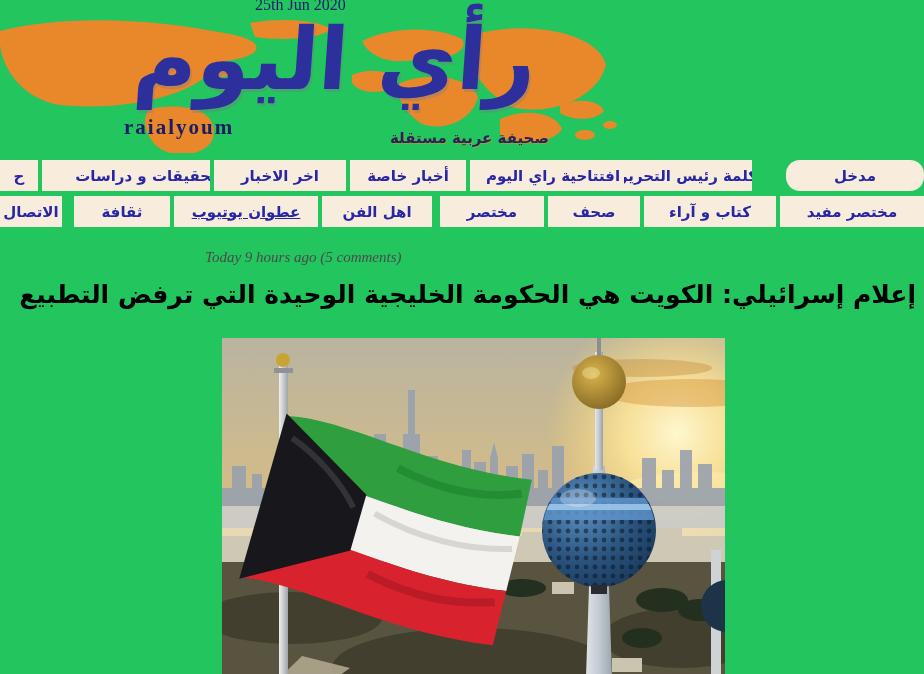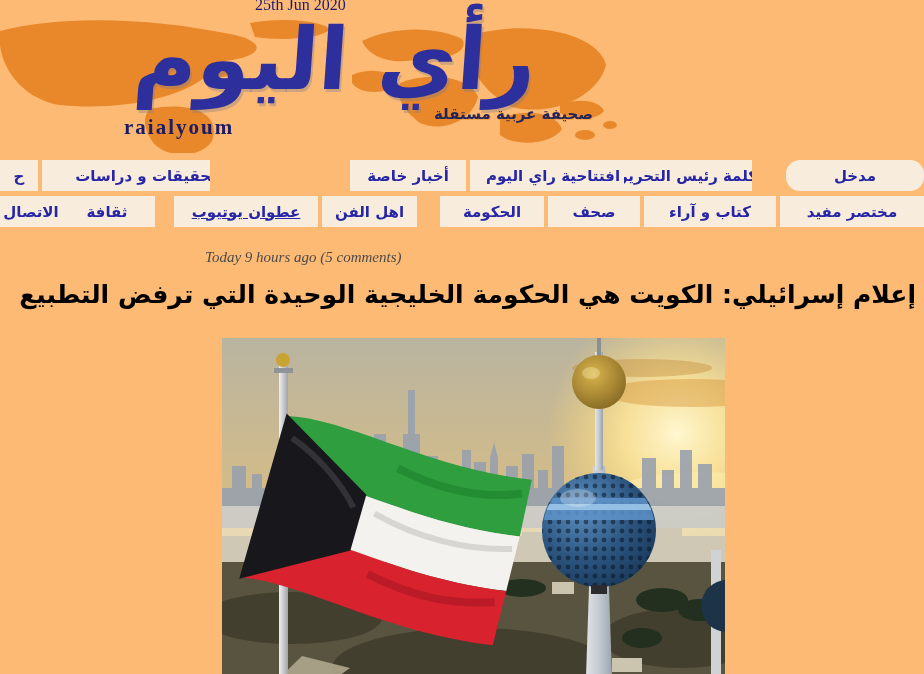--- a/index.html
+++ b/index.html
@@ -1,19 +1,19 @@
 <!DOCTYPE html>
 <html lang="ar"><head>
 <meta charset="utf-8">
 <style>
   * { margin:0; padding:0; box-sizing:border-box; }
   html,body { background:#ffffff; }
   .page {
     position:relative; width:924px; height:674px; overflow:hidden;
-    background:#fdba74; font-family:"DejaVu Sans", sans-serif;
+    background:#22c55e; font-family:"DejaVu Sans", sans-serif;
   }
   
   .top-date {
     position:absolute; left:255px; top:-4px;
     font-family:"Liberation Serif", serif;
     font-size:16px; color:#1b1b6e; white-space:nowrap;
   }
   
   .banner { position:absolute; left:0; top:13px; width:924px; height:140px; }
   .banner svg { position:absolute; left:0; top:0; }
@@ -24,25 +24,24 @@
     text-shadow:2px 3px 0 rgba(120,120,140,.35);
     transform:skewX(-4deg);
     line-height:120px;
   }
   .logo-latin {
     position:absolute; left:88px; top:102px;
     font-family:"Liberation Serif", serif; font-weight:bold;
     font-size:21px; color:#1c1c66; letter-spacing:2px;margin-left:36px;
   }
   .logo-tagline {
-    position:absolute; left:390px; top:92px;
+    position:absolute; left:390px; top:116px;
     font-size:15px; font-weight:bold; color:#24245a;
     direction:rtl; white-space:nowrap;
     text-shadow:1px 1px 0 rgba(230,140,40,.55);
-    margin-left:44px;
   }
   
   .nav-row { position:absolute; left:0; width:924px; height:31px; }
   .nav-row1 { top:160px; }
   .nav-row2 { top:196px; }
   .nav-item {
     position:absolute; top:0; height:31px;
     background:#f8ecdd; color:#2626a6;
     font-size:15px; font-weight:bold;
     display:flex; align-items:center; justify-content:center;
@@ -96,31 +95,32 @@
       </g>
     </svg>
     <div class="logo-arabic">رأي اليوم</div>
     <div class="logo-latin">raialyoum</div>
     <div class="logo-tagline">صحيفة عربية مستقلة</div>
   </div>
 
   <nav class="nav-row nav-row1" id="nav-row1">
       <div class="nav-item" style="left: 0px; width: 38px;">ح</div>
       <div class="nav-item" style="left: 42px; width: 168px; padding-left: 40px;">تحقيقات و دراسات</div>
+      <div class="nav-item" style="left: 214px; width: 132px;">اخر الاخبار</div>
       <div class="nav-item" style="left: 350px; width: 116px;">أخبار خاصة</div>
       <div class="nav-item" style="left: 470px; width: 166px;">افتتاحية راي اليوم</div>
       <div class="nav-item" style="left: 624px; width: 128px;">كلمة رئيس التحرير</div>
       <div class="nav-item" style="left: 786px; width: 138px; border-radius: 14px;">مدخل</div>
     </nav>
   <nav class="nav-row nav-row2" id="nav-row2">
       <div class="nav-item" style="left: 0px; width: 62px;">الاتصال</div>
-      <div class="nav-item" style="left: 59px; width: 96px; text-align: right;">ثقافة</div>
+      <div class="nav-item" style="left: 74px; width: 96px; text-align: right;">ثقافة</div>
       <div class="nav-item" style="left: 174px; width: 144px; text-decoration: underline;">عطوان يوتيوب</div>
-      <div class="nav-item" style="left: 322px; width: 95px;">اهل الفن</div>
-      <div class="nav-item" style="left: 440px; width: 104px;">الحكومة</div>
+      <div class="nav-item" style="left: 322px; width: 110px;">اهل الفن</div>
+      <div class="nav-item" style="left: 440px; width: 104px;">مختصر</div>
       <div class="nav-item" style="left: 548px; width: 92px;">صحف</div>
       <div class="nav-item" style="left: 644px; width: 132px;">كتاب و آراء</div>
       <div class="nav-item" style="left: 780px; width: 144px;">مختصر مفيد</div>
     </nav>
 
   <div class="article-meta">Today 9 hours ago (5 comments)</div>
 
   <h1 class="article-headline">إعلام إسرائيلي: الكويت هي الحكومة الخليجية الوحيدة التي ترفض التطبيع</h1>
 
   <div class="article-photo">

